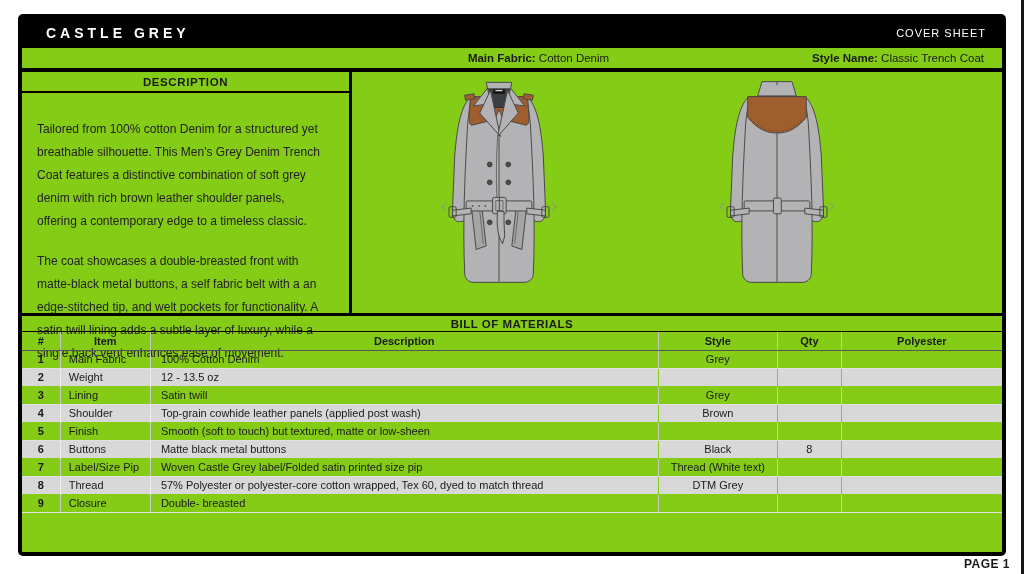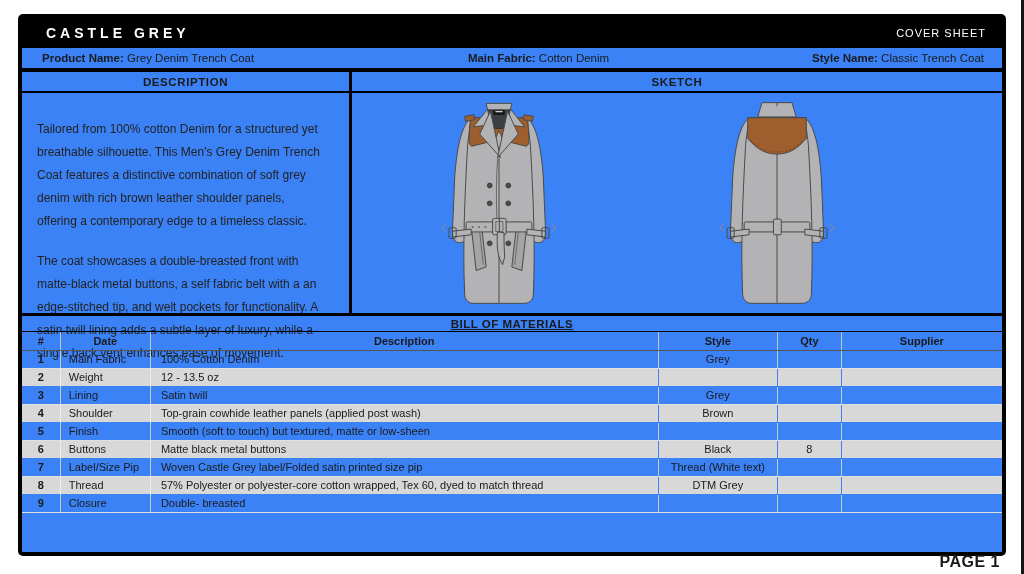--- a/index.html
+++ b/index.html
@@ -2,21 +2,21 @@
 <html style="--zebra: #d8d8d8; --grey: #b3b3b5; --shade: #a5a5a7; --brown: #9f5e2d; --line: #4a4a4a; --dark: #3b3e43;"><head>
 <meta charset="utf-8">
 <style>
   * { margin:0; padding:0; box-sizing:border-box; }
   html,body { width:1024px; height:574px; background:#ffffff; overflow:hidden;
               font-family:"Liberation Sans", sans-serif; color:#1a1a1a; }
   .canvas { position:relative; width:1024px; height:574px; background:#fff; }
   .edge-line { position:absolute; top:0; right:0; width:3px; height:574px; background:#151515; }
 
   .sheet { position:absolute; left:18px; top:14px; width:988px; height:542px;
-           border:4px solid #000; border-radius:5px; background:#3b82f6;
+           border:4px solid #000; border-radius:5px; background:#84cc16;
            display:flex; flex-direction:column; overflow:hidden; }
 
   
   .titlebar { height:30px; background:#000; color:#fff; display:flex;
               align-items:center; justify-content:space-between; padding:0 16px 0 24px; flex:0 0 auto; }
   .brand { font-size:14px; font-weight:bold; letter-spacing:4px; }
   .sheet-type { font-size:11px; letter-spacing:1px; font-weight:normal; }
 
   
   .info-row1 { position:relative; height:21px; border-bottom:1px solid #000;
@@ -37,21 +37,21 @@
   .sec-head { height:21px; border-bottom:2px solid #000; display:flex; align-items:center;
               justify-content:center; font-weight:bold; font-size:11.5px; letter-spacing:0.6px; flex:0 0 auto; }
   .desc-body { padding:25px 26px 0 15px; font-size:12px; line-height:23px; color:#222; }
   .desc-body p + p { margin-top:17px; }
   .sketch-body { flex:1; display:flex; align-items:flex-start; padding-left:72px; gap:128px; }
   .sketch-body svg { margin-top:5px; }
 
   
   .bom-title { border-top:3px solid #000; border-bottom:1px solid #000; height:19px;
                display:flex; align-items:center; justify-content:center;
-               font-weight:bold; font-size:11.5px; letter-spacing:0.5px; flex:0 0 auto;text-decoration:underline; }
+               font-weight:bold; font-size:11.5px; letter-spacing:0.5px; flex:0 0 auto; }
   table { width:100%; border-collapse:collapse; table-layout:fixed; font-size:11px; flex:0 0 auto; }
   thead th { height:18px; font-weight:bold; border-bottom:1px solid #555;
              border-right:1px solid #c6c6c6; text-align:center; }
   thead th:last-child { border-right:none; }
   tbody td { height:17px; line-height:17px; padding:0 2px; border-right:1px solid #c9c9c9;
              border-bottom:1px solid #e0e0e0; white-space:nowrap; overflow:hidden; }
   tbody td:last-child { border-right:none; }
   td.col-num { text-align:center; font-weight:bold; padding:0 2px; }
   td.col-item { text-align:left; padding-left:8px; }
   td.col-desc { text-align:left; padding-left:10px; }
@@ -59,50 +59,48 @@
   td.col-supplier { text-align:left; }
   tr.zebra { background:var(--zebra, #d8d8d8); }
   tr.zebra td { border-bottom-color:transparent; }
   tr.zebra td.col-num, tr.zebra td.col-item { border-right-color:#ededed; }
   tr.zebra td.col-desc, tr.zebra td.col-color, tr.zebra td.col-qty { border-right-color:transparent; }
 
   
   .footerbar { margin-top:auto; height:22px; background:#000; color:#fff; display:flex;
                align-items:center; justify-content:center; font-weight:bold; font-size:11px;
                letter-spacing:0.3px; flex:0 0 auto; }
-  .page-num { position:absolute; right:24px; bottom:3px; font-weight:bold; font-size:16px; letter-spacing:0.5px; }
+  .page-num { position:absolute; right:14px; bottom:3px; font-weight:bold; font-size:12px; letter-spacing:0.5px; }
 </style>
 </head>
 <body>
 
 <div class="canvas">
   <div class="sheet">
 
     <div class="titlebar">
       <span class="brand">CASTLE GREY</span>
       <span class="sheet-type">COVER SHEET</span>
     </div>
 
     <div class="info-row1">
-      <span class="cell-left"><span class="lbl">Product Name:</span> <span>Grey Denim Trench Coat</span></span>
       <span class="cell-mid"><span class="lbl">Main Fabric:</span> <span>Cotton Denim</span></span>
       <span class="cell-right"><span class="lbl">Style Name:</span> <span>Classic Trench Coat</span></span>
     </div>
 
 
     <div class="main">
       <div class="desc-col">
         <div class="sec-head">DESCRIPTION</div>
         <div class="desc-body">
           <p>Tailored from 100% cotton Denim for a structured yet breathable silhouette. This Men's Grey Denim Trench Coat features a distinctive combination of soft grey denim with rich brown leather shoulder panels, offering a contemporary edge to a timeless classic.</p>
           <p>The coat showcases a double-breasted front with matte-black metal buttons, a self fabric belt with a an edge-stitched tip, and welt pockets for functionality. A satin twill lining adds a subtle layer of luxury, while a single back vent enhances ease of movement.</p>
         </div>
       </div>
       <div class="sketch-col">
-        <div class="sec-head">SKETCH</div>
         <div class="sketch-body">
 
           <svg width="150" height="215" viewBox="0 0 210 300">
             <g stroke="var(--line)" stroke-width="1.4" stroke-linejoin="round" fill="var(--grey)">
 
               <path d="M66,27 C52,38 46,70 43,110 L40,182 C39,196 43,203 51,202 L66,199 C67,160 69,110 74,58 Z"></path>
               <path d="M144,27 C158,38 164,70 167,110 L170,182 C171,196 167,203 159,202 L144,199 C143,160 141,110 136,58 Z"></path>
 
               <path d="M66,27 L144,27 C146,43 148,55 149,66 C153,140 156,205 153,276 C152,283 147,287 140,287 L70,287 C63,287 58,283 57,276 C54,205 57,140 61,66 C62,55 64,43 66,27 Z"></path>
 
@@ -200,25 +198,25 @@
         <col style="width:3.9%">
           <col style="width:9.2%">
           <col style="width:51.8%">
         <col style="width:12.2%">
           <col style="width:6.5%">
           <col style="width:16.4%">
       </colgroup>
       <thead>
           <tr id="bom-head-row">
             <th>#</th>
-            <th>Date</th>
+            <th>Item</th>
             <th>Description</th>
             <th>Style</th>
             <th>Qty</th>
-            <th>Supplier</th>
+            <th>Polyester</th>
           </tr>
         </thead>
       <tbody id="bom-body">
           <tr>
             <td class="col-num">1</td>
             <td class="col-item">Main Fabric</td>
             <td class="col-desc">100% Cotton Denim</td>
             <td class="col-color">Grey</td>
             <td class="col-qty"></td>
             <td class="col-supplier"></td>

